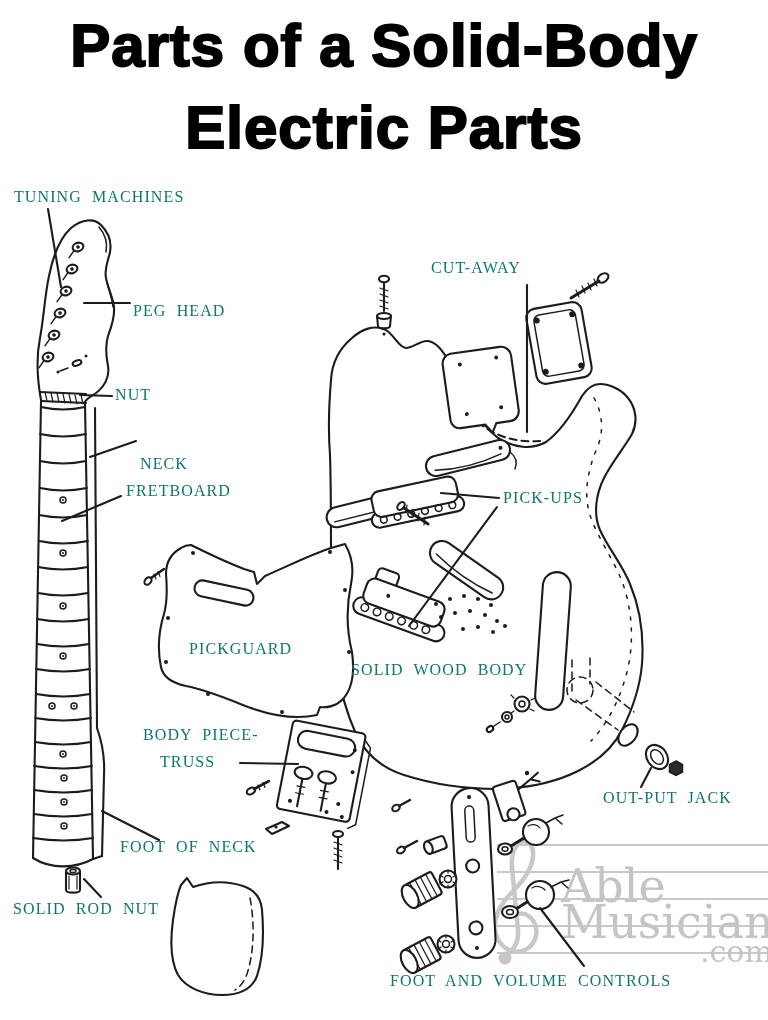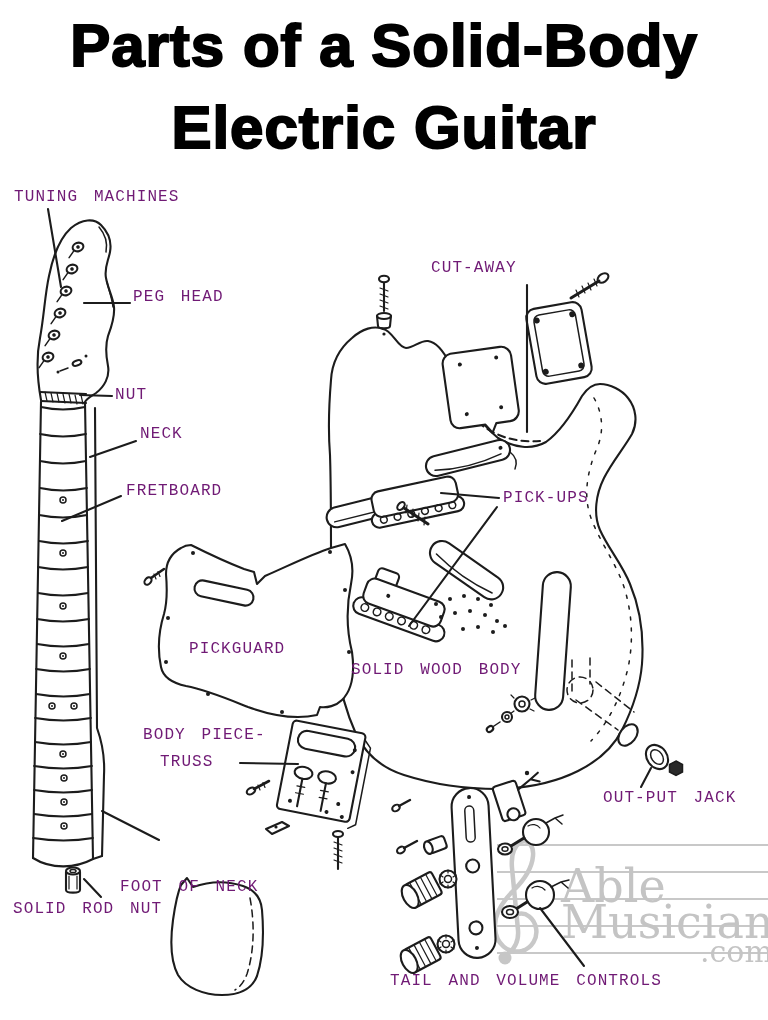--- a/index.html
+++ b/index.html
@@ -5,40 +5,40 @@
   html,body{margin:0;padding:0;background:#fff;}
   .page{position:relative;width:768px;height:1020px;background:#fff;overflow:hidden;
         font-family:"Liberation Sans",sans-serif;}
   .title{position:absolute;left:0;right:0;text-align:center;margin:0;
          font-family:"Liberation Sans",sans-serif;font-weight:bold;
          font-size:60px;color:#000;line-height:1;letter-spacing:1px;
          -webkit-text-stroke:2px #000;}
   .title.l1{top:16px;}
   .title.l2{top:98px;}
   svg.art{position:absolute;left:0;top:0;}
-  .lbl{position:absolute;font-family:Liberation Mono, monospace;font-size:16px;
-       letter-spacing:1.1px;word-spacing:5px;color:#701a75;white-space:nowrap;}
+  .lbl{position:absolute;font-family:Liberation Serif, serif;font-size:16px;
+       letter-spacing:1.1px;word-spacing:5px;color:#0f766e;white-space:nowrap;}
   
   .ln{fill:none;stroke:#1c1c1c;stroke-width:2.1;stroke-linecap:round;stroke-linejoin:round;}
   .fw{fill:#ffffff;stroke:#1c1c1c;stroke-width:2.1;stroke-linecap:round;stroke-linejoin:round;}
   .thin{stroke-width:1.5;}
   .vthin{stroke-width:1.2;}
   .dash{stroke-dasharray:7 5;}
   .dashdot{stroke-dasharray:3 8;}
   .dot{fill:#1c1c1c;stroke:none;}
   .wm{stroke:#c8c8c8;fill:none;stroke-width:2.2;}
   .wmtext{fill:#c4c4c4;font-family:"DejaVu Serif",serif;}
 </style>
 </head>
 <body>
 
 <div class="page">
 
   <h1 class="title l1">Parts of a Solid-Body</h1>
-  <h1 class="title l2">Electric Guitar</h1>
+  <h1 class="title l2">Electric Parts</h1>
 
   <svg class="art" width="768" height="1020" viewBox="0 0 768 1020" xmlns="http://www.w3.org/2000/svg">
 
     <g>
       <line class="wm" x1="497" y1="845" x2="768" y2="845"></line>
       <line class="wm" x1="497" y1="872" x2="768" y2="872"></line>
       <line class="wm" x1="497" y1="899" x2="768" y2="899"></line>
       <line class="wm" x1="497" y1="926" x2="768" y2="926"></line>
       <line class="wm" x1="497" y1="953" x2="768" y2="953"></line>
       <g>
@@ -447,28 +447,28 @@
       <path d="M441 493 L499 498"></path>
       <path d="M497 507 L409 626"></path>
       <path d="M240 763 L298 764"></path>
       <path d="M102 811 L159 840"></path>
       <path d="M84 879 L101 897"></path>
       <path d="M540 908 L584 966"></path>
     </g>
   </svg>
 
   <span class="lbl" style="left:14px;top:188px">TUNING MACHINES</span>
-  <span class="lbl" style="left:133px;top:288px">PEG HEAD</span>
+  <span class="lbl" style="left:133px;top:302px">PEG HEAD</span>
   <span class="lbl" style="left:115px;top:386px">NUT</span>
-  <span class="lbl" style="left:140px;top:425px">NECK</span>
+  <span class="lbl" style="left:140px;top:455px">NECK</span>
   <span class="lbl" style="left:126px;top:482px">FRETBOARD</span>
   <span class="lbl" style="left:431px;top:259px">CUT-AWAY</span>
   <span class="lbl" style="left:503px;top:489px">PICK-UPS</span>
   <span class="lbl" style="left:189px;top:640px">PICKGUARD</span>
   <span class="lbl" style="left:351px;top:661px">SOLID WOOD BODY</span>
   <span class="lbl" style="left:143px;top:726px">BODY PIECE-</span>
   <span class="lbl" style="left:160px;top:753px">TRUSS</span>
-  <span class="lbl" style="left:120px;top:878px">FOOT OF NECK</span>
+  <span class="lbl" style="left:120px;top:838px">FOOT OF NECK</span>
   <span class="lbl" style="left:13px;top:900px">SOLID ROD NUT</span>
   <span class="lbl" style="left:603px;top:789px">OUT-PUT JACK</span>
-  <span class="lbl" style="left:390px;top:972px">TAIL AND VOLUME CONTROLS</span>
+  <span class="lbl" style="left:390px;top:972px">FOOT AND VOLUME CONTROLS</span>
 
 </div>
 
 </body></html>

